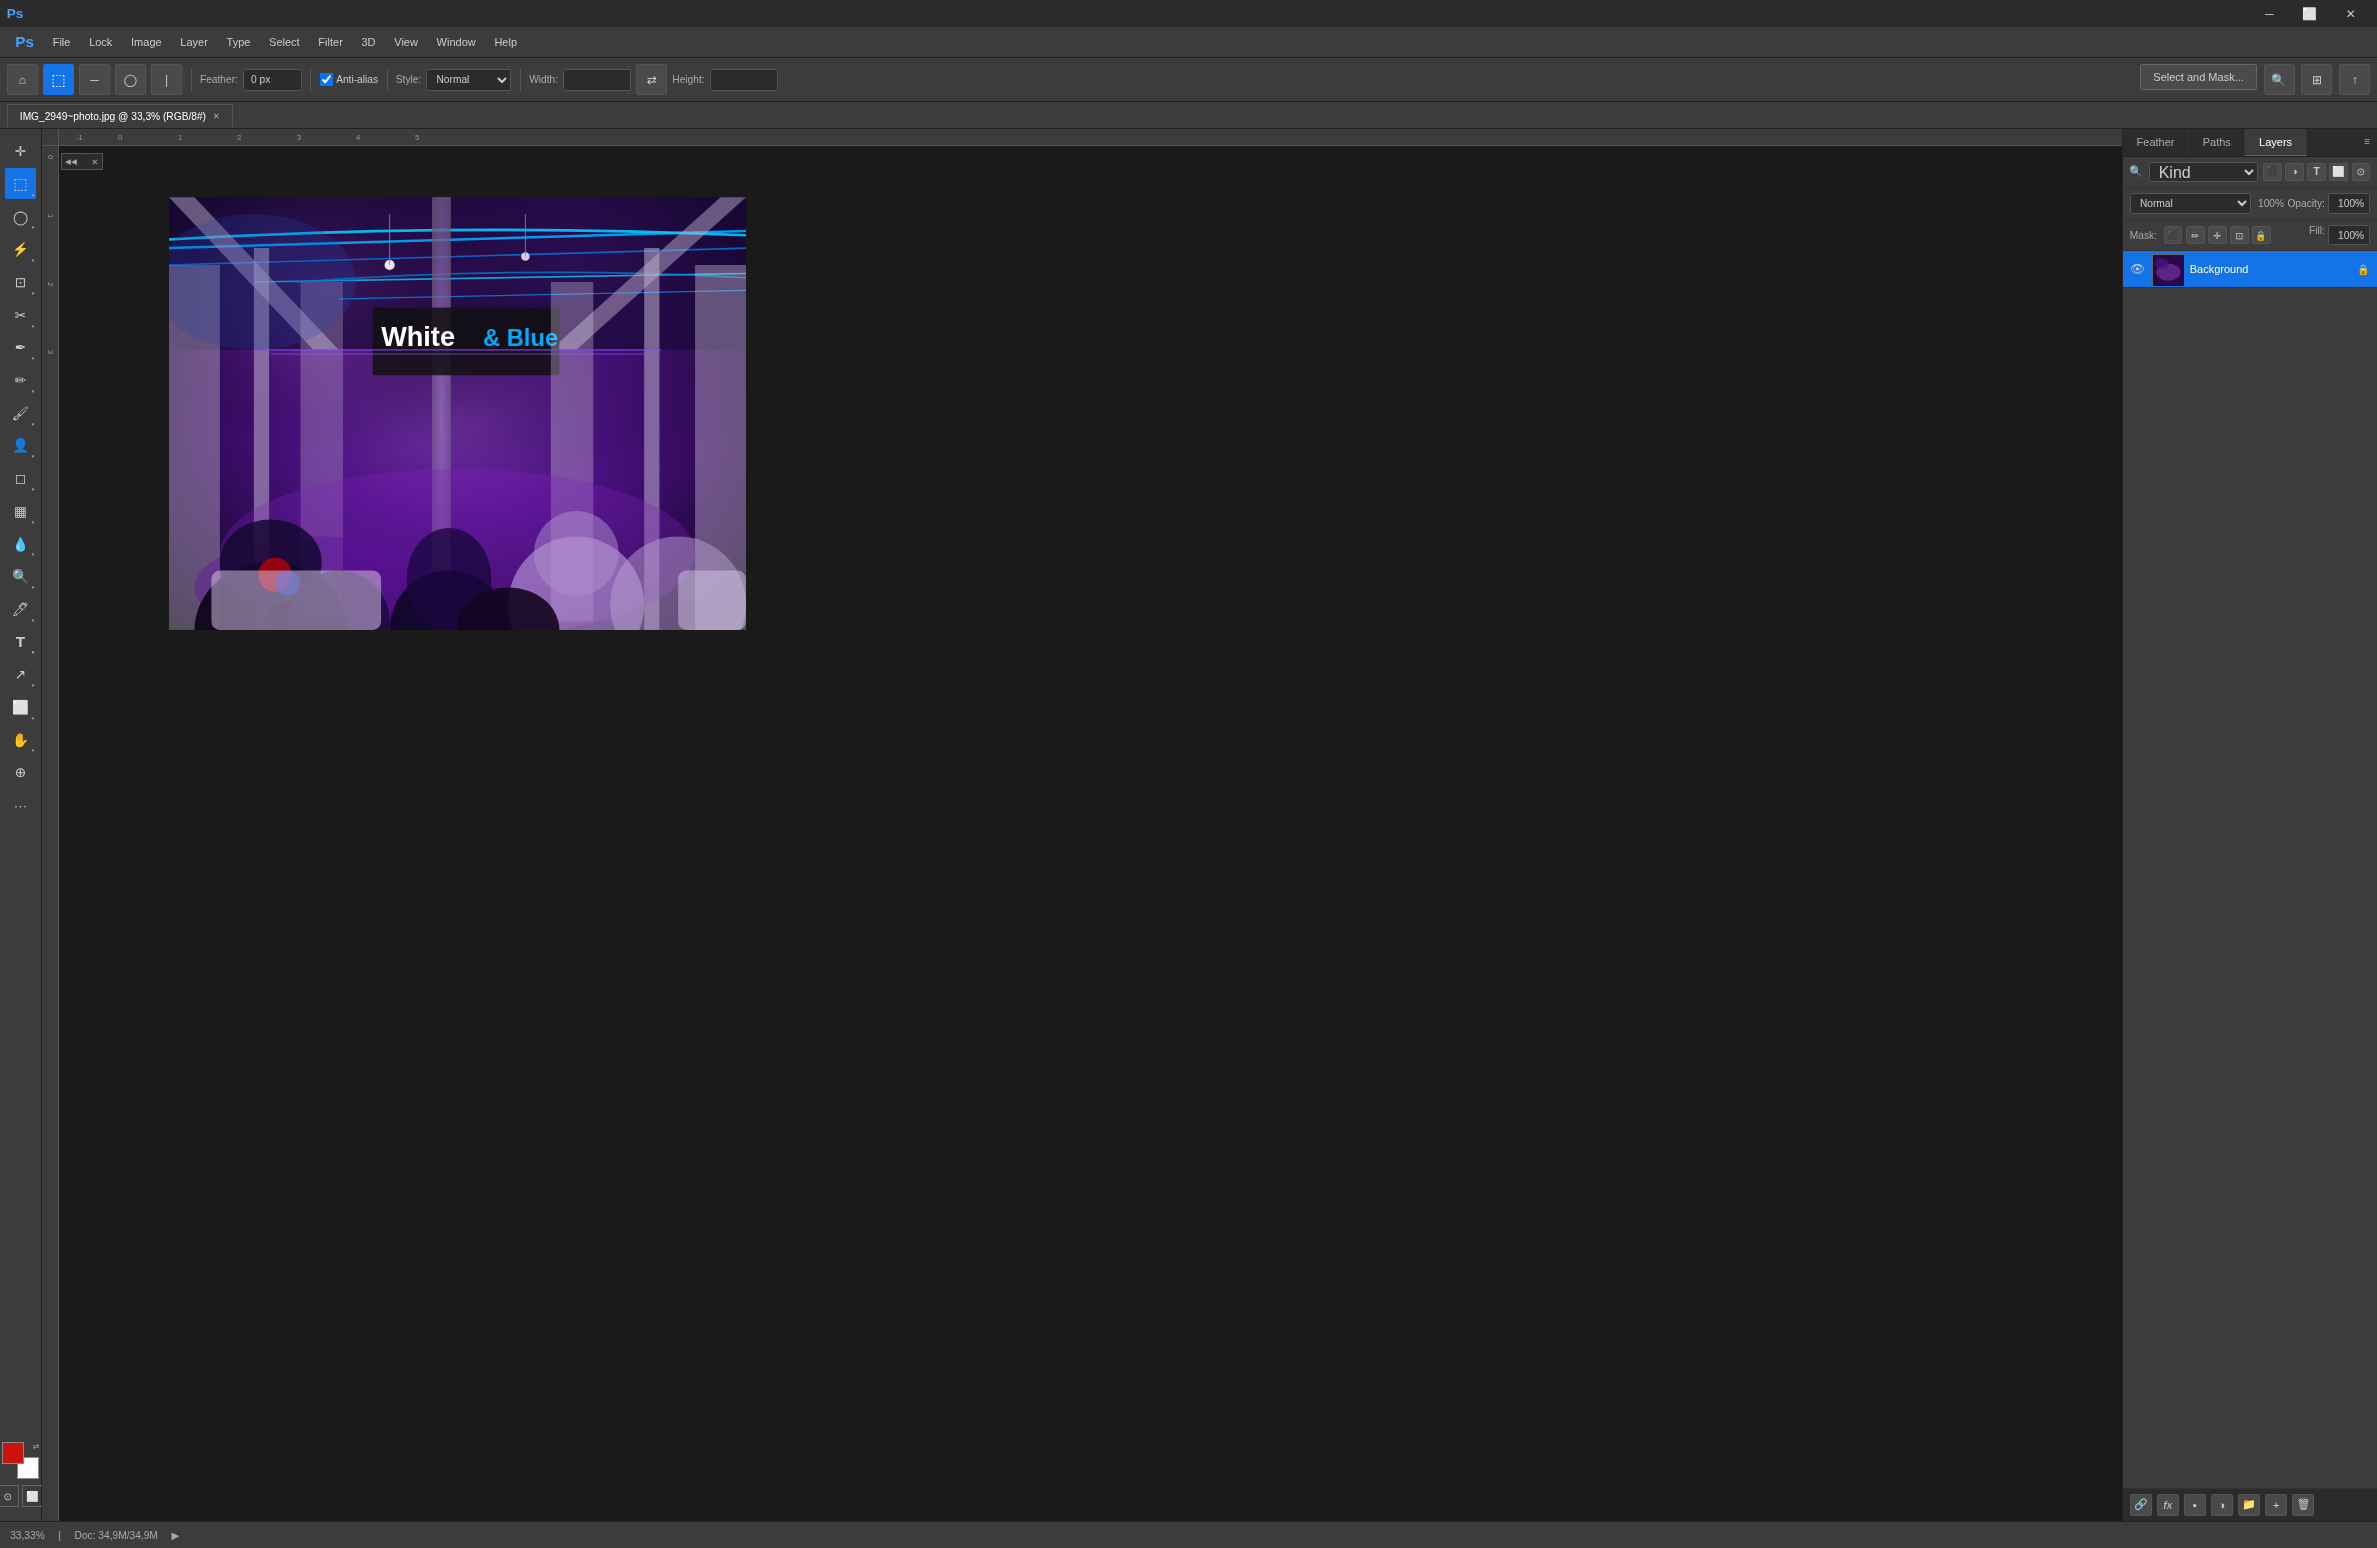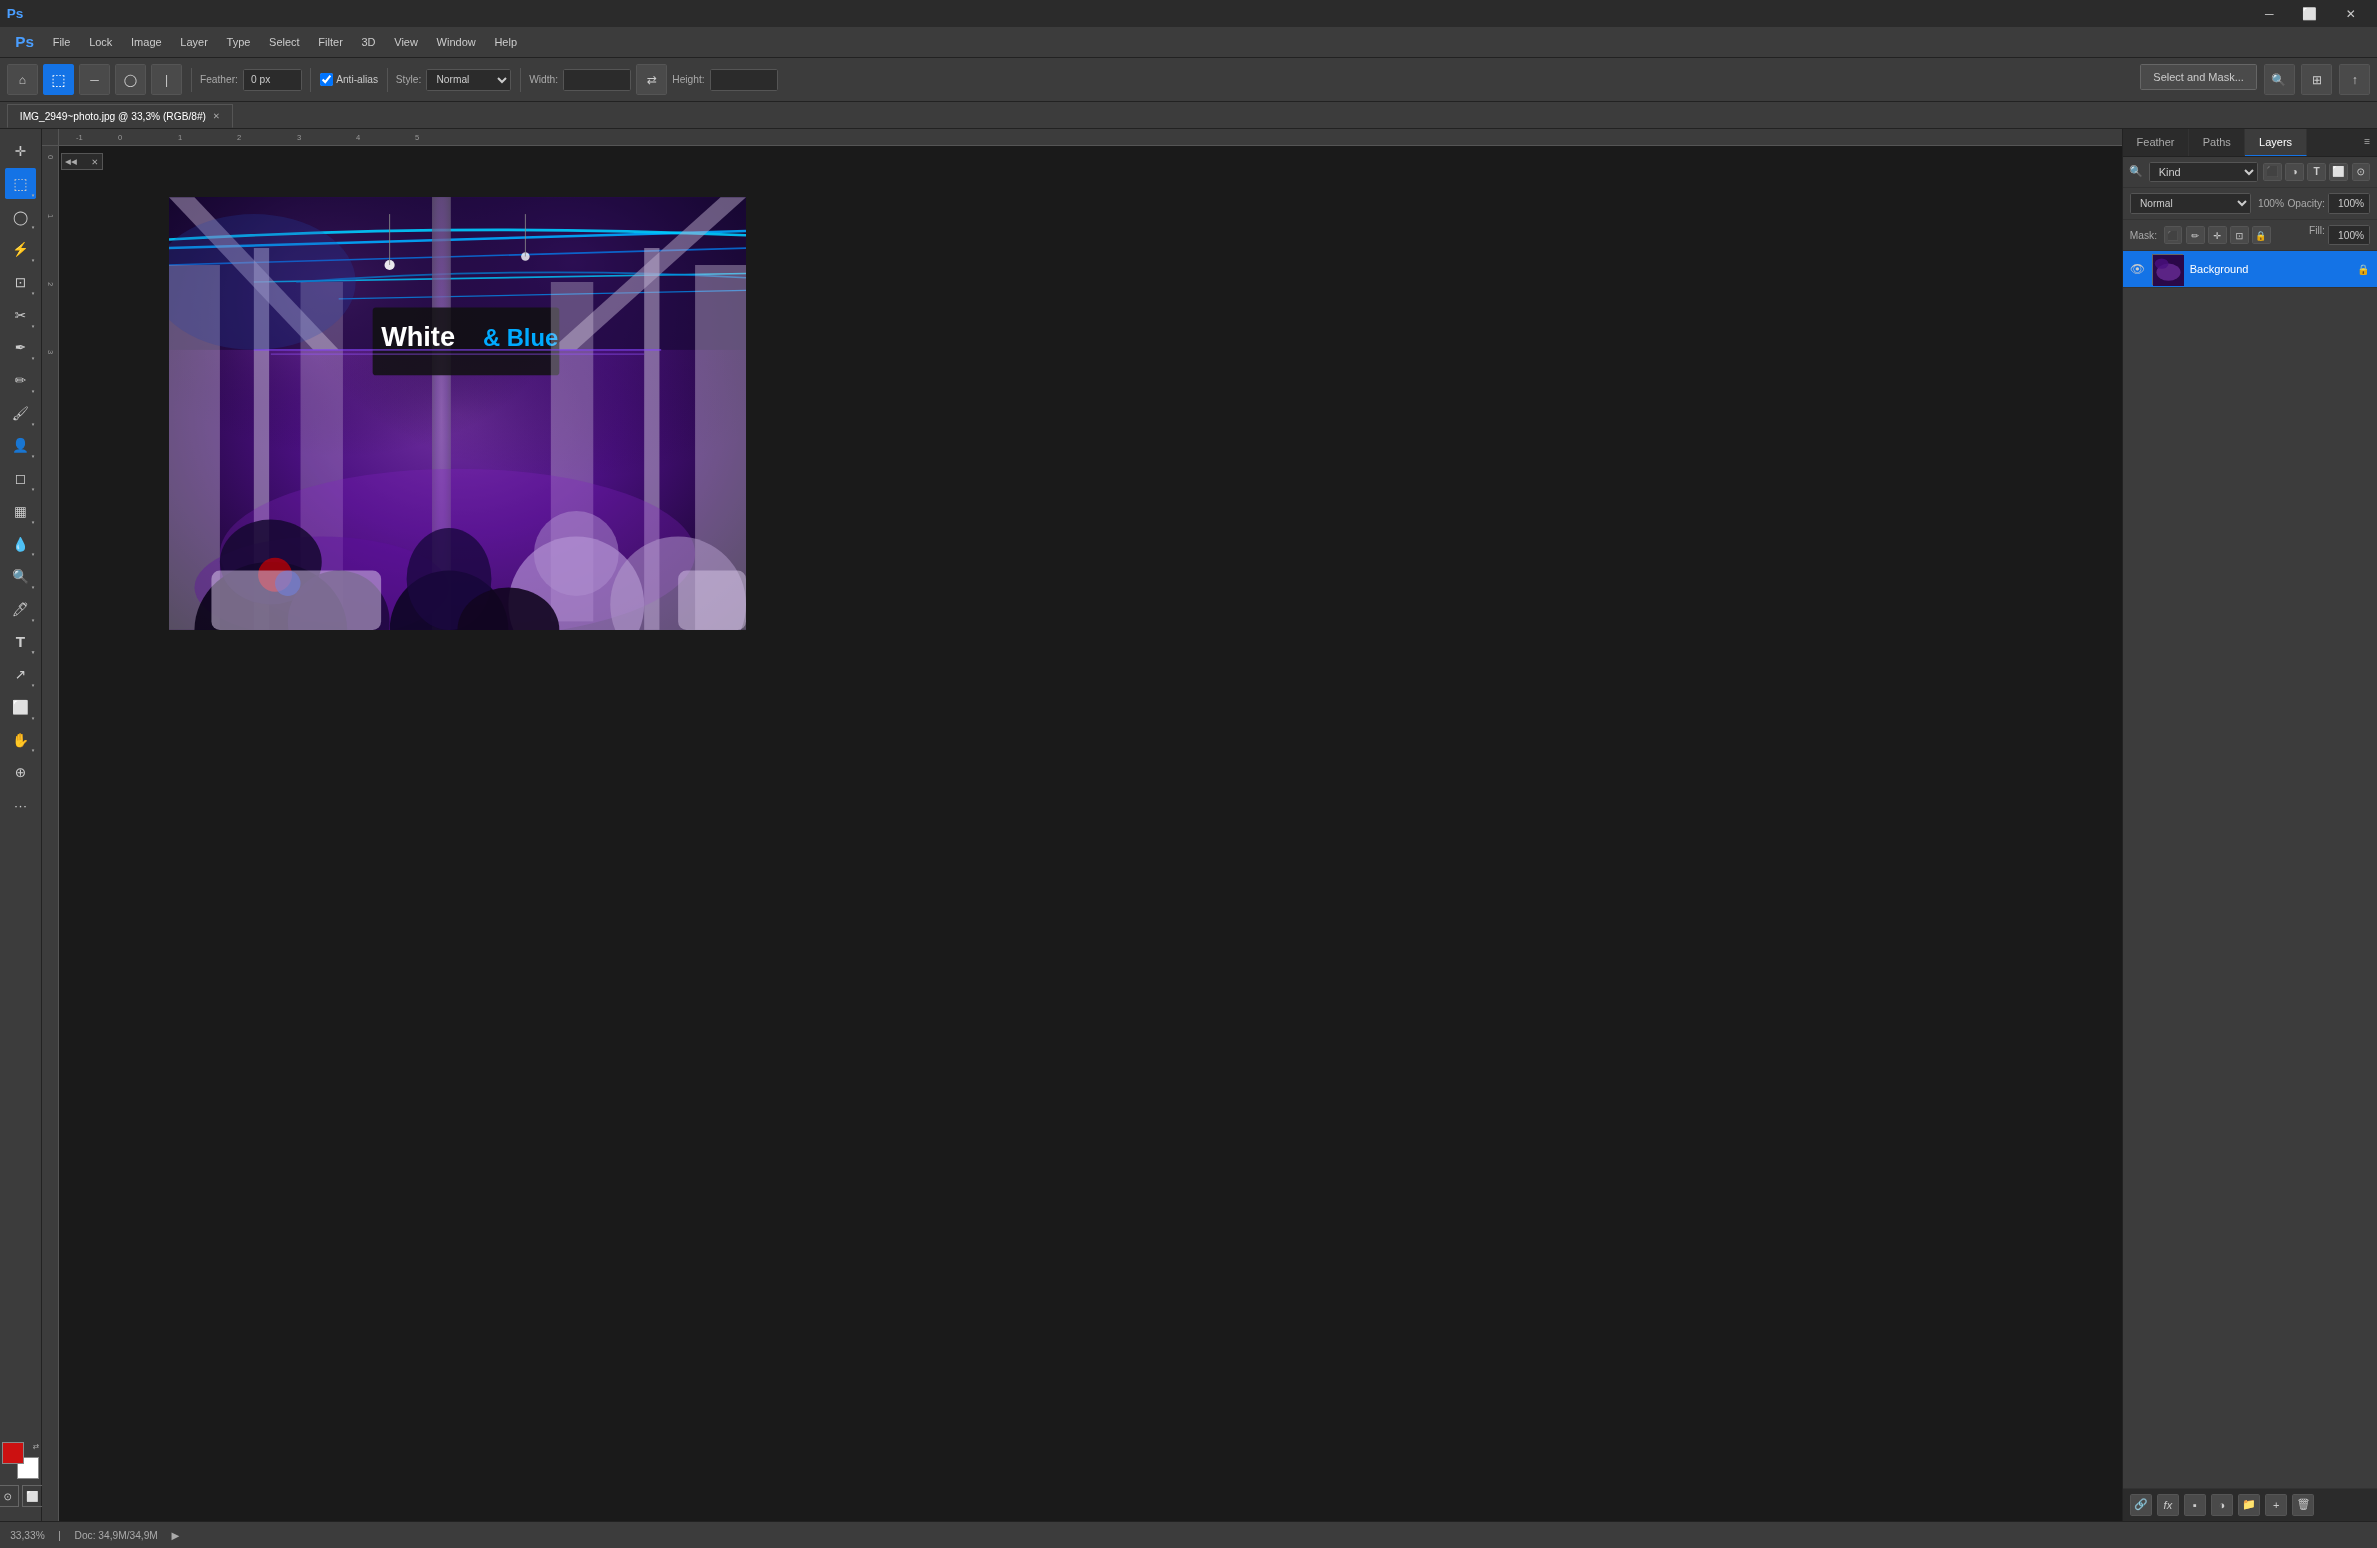--- a/index.html
+++ b/index.html
@@ -248,21 +248,21 @@
       align-items: center;
       gap: 5.1px;
     }
     .filter-input {
       flex: 1;
       height: 20.4px;
       background: #2b2b2b;
       border: 0.8px solid #555;
       color: #ccc;
       padding: 0 5.1px;
-      font-size: 11px;
+      font-size: 16px;
       border-radius: 1.7px;
     }
     .filter-icons { display: flex; gap: 3.4px; }
     .filter-icon {
       width: 18.7px; height: 18.7px;
       background: #4a4a4a;
       border: 0.8px solid #555;
       border-radius: 1.7px;
       display: flex; align-items: center; justify-content: center;
       cursor: pointer;

